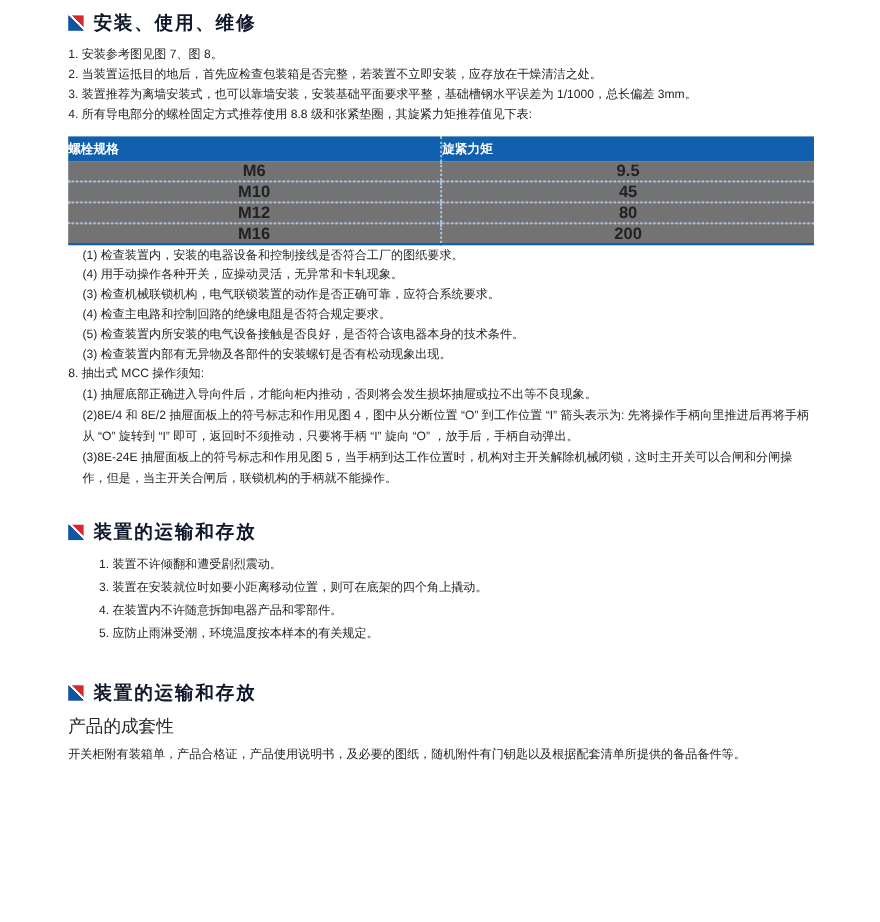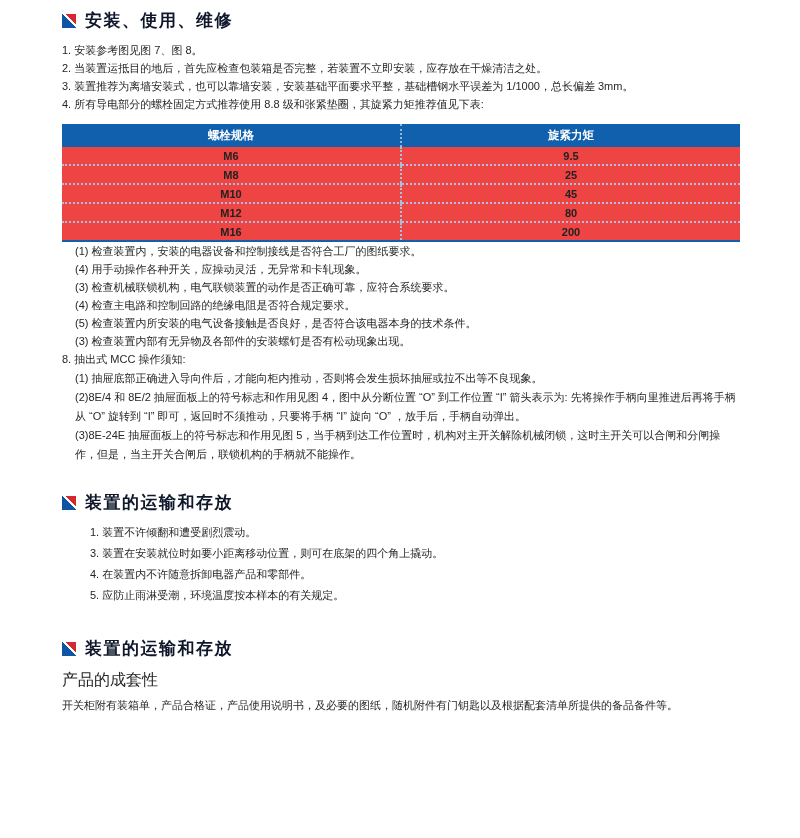--- a/index.html
+++ b/index.html
@@ -22,25 +22,25 @@
   .item{font-size:11px;line-height:18px;white-space:nowrap;}
   .item.wrap{white-space:normal;}
   .indent{padding-left:13px;}
   .gap-after-table{margin-top:23px;}
   table{
     width:100%;border-collapse:collapse;margin-top:11px;
     border-bottom:2px solid #1060ae;table-layout:fixed;
   }
   thead th{
     background:#1060ae;color:#ffffff;font-weight:bold;font-size:11.5px;
-    height:23px;text-align:center;padding:0;
+    height:23px;text-align:left;padding:0;
   }
   thead th + th{border-left:2px dotted rgba(255,255,255,0.55);}
   tbody td{
-    background:#ef4444;color:#222222;font-weight:600;font-size:11px;
+    background:#737373;color:#222222;font-weight:600;font-size:15px;
     height:17px;text-align:center;padding:0;
     border-bottom:2px dotted #a9c0dc;
   }
   tbody td + td{border-left:2px dotted #a9c0dc;}
   .notes .item{line-height:19px;}
   .para{
     font-size:11px;line-height:19px;text-indent:26px;margin-top:3px;
   }
   .sec2{margin-top:28px;}
   .sec2 .items .item{margin-bottom:3px;margin-left:28px;}
@@ -69,24 +69,20 @@
     <thead>
       <tr>
         <th>螺栓规格</th>
         <th>旋紧力矩</th>
       </tr>
     </thead>
     <tbody>
       <tr>
         <td>M6</td>
         <td>9.5</td>
-      </tr>
-      <tr>
-        <td>M8</td>
-        <td>25</td>
       </tr>
       <tr>
         <td>M10</td>
         <td>45</td>
       </tr>
       <tr>
         <td>M12</td>
         <td>80</td>
       </tr>
       <tr>

